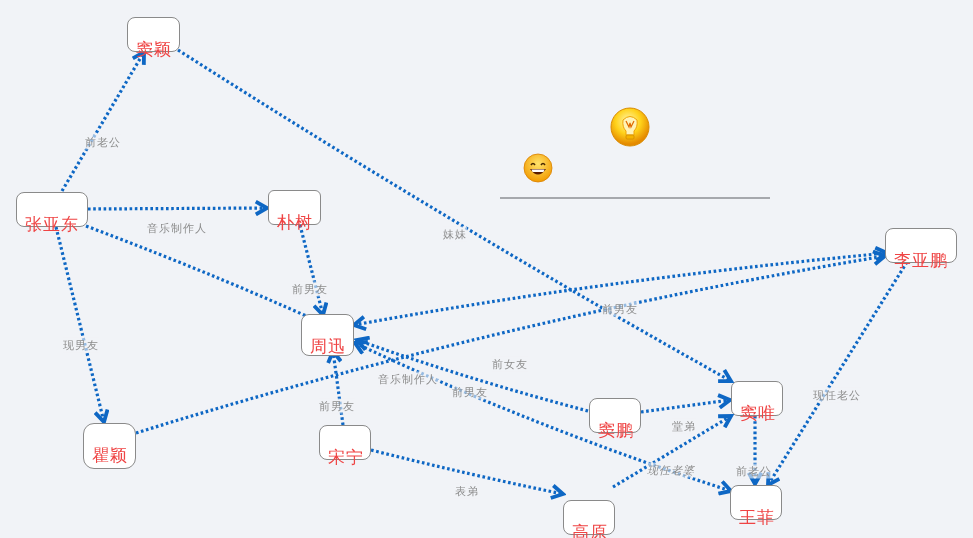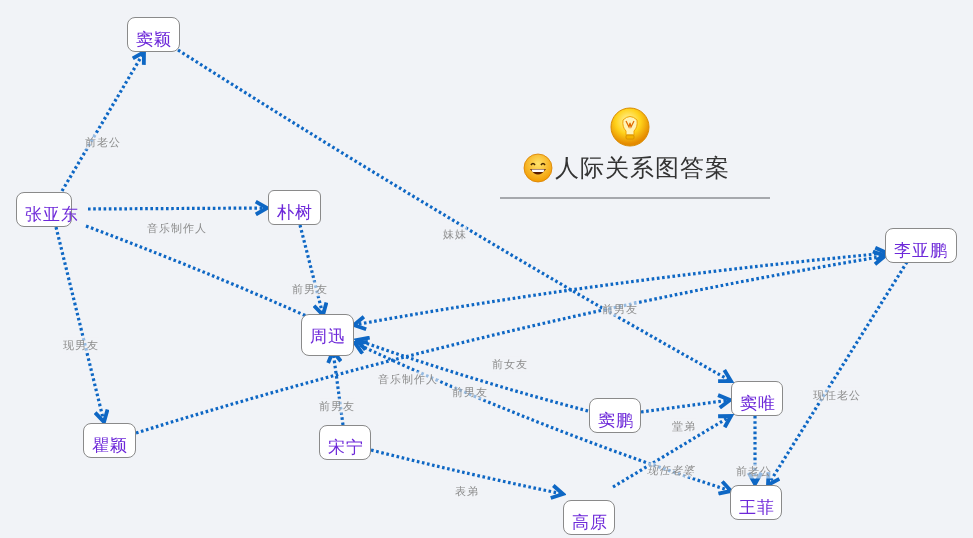--- a/index.html
+++ b/index.html
@@ -8,25 +8,25 @@
     background: #f1f3f7;
     font-family: "DejaVu Serif", "Liberation Serif", serif;
     position: relative;
   }
   #canvas { position: absolute; left: 0; top: 0; width: 973px; height: 538px; }
   .node {
     position: absolute;
     background: #ffffff;
     border: 1px solid #8a8a8a;
     border-radius: 8px;
-    color: #6d28d9;
+    color: #ef4444;
     font-size: 17px;
     line-height: 32px;
     height: 32px;
-    padding: 4px 8px;
+    padding: 14px 8px;
     box-sizing: border-box;
     text-align: center;
     white-space: nowrap;
     letter-spacing: 1px;
   }
   .edge-label {
     position: absolute;
     font-size: 11px;
     color: #8c8c8c;
     white-space: nowrap;
@@ -97,24 +97,24 @@
 <div class="edge-label" style="left:408px;top:359px;">音乐制作人</div>
 <div class="edge-label" style="left:337px;top:386px;">前男友</div>
 <div class="edge-label" style="left:470px;top:372px;">前男友</div>
 <div class="edge-label" style="left:684px;top:406px;">堂弟</div>
 <div class="edge-label" style="left:671px;top:450px;font-style:italic;">现任老婆</div>
 <div class="edge-label" style="left:467px;top:471px;">表弟</div>
 <div class="edge-label" style="left:754px;top:451px;">前老公</div>
 <div class="edge-label" style="left:837px;top:375px;">现任老公</div>
 
 <div class="node" style="left:127px;top:17px;width:53px;height:35px;line-height:35px;">窦颖</div>
-<div class="node" style="left:16px;top:192px;width:56px;height:35px;line-height:35px;">张亚东</div>
+<div class="node" style="left:16px;top:192px;width:72px;height:35px;line-height:35px;">张亚东</div>
 <div class="node" style="left:268px;top:190px;width:53px;height:35px;line-height:35px;border-radius:6px;">朴树</div>
 <div class="node" style="left:301px;top:314px;width:53px;height:42px;line-height:35px;">周迅</div>
-<div class="node" style="left:83px;top:423px;width:53px;height:35px;line-height:35px;">瞿颖</div>
+<div class="node" style="left:83px;top:423px;width:53px;height:46px;line-height:35px;border-radius:11px;">瞿颖</div>
 <div class="node" style="left:319px;top:425px;width:52px;height:35px;line-height:35px;">宋宁</div>
 <div class="node" style="left:885px;top:228px;width:72px;height:35px;line-height:35px;">李亚鹏</div>
 <div class="node" style="left:589px;top:398px;width:52px;height:35px;line-height:35px;">窦鹏</div>
 <div class="node" style="left:731px;top:381px;width:52px;height:35px;line-height:35px;border-radius:7px;">窦唯</div>
 <div class="node" style="left:563px;top:500px;width:52px;height:35px;line-height:35px;">高原</div>
 <div class="node" style="left:730px;top:485px;width:52px;height:35px;line-height:35px;">王菲</div>
 
 <div id="title-block">
   <svg id="bulb-icon" viewBox="0 0 40 40">
     <defs>
@@ -136,16 +136,15 @@
           <stop offset="0%" stop-color="#ffe36b"></stop>
           <stop offset="100%" stop-color="#f29b00"></stop>
         </radialGradient>
       </defs>
       <circle cx="15" cy="15" r="14" fill="url(#smGrad)" stroke="#d98000" stroke-width="0.8"></circle>
       <path d="M8,12 Q10,9 12,12" fill="none" stroke="#4a2a00" stroke-width="1.6"></path>
       <path d="M18,12 Q20,9 22,12" fill="none" stroke="#4a2a00" stroke-width="1.6"></path>
       <path d="M7,16 Q15,27 23,16 Z" fill="#5a1d00"></path>
       <path d="M8.5,16.5 L21.5,16.5 L20.5,19 L9.5,19 Z" fill="#ffffff"></path>
     </svg>
-    <span id="title-text">人际关系图答案</span>
   </div>
   <div id="title-underline"></div>
 </div>
 
 </body></html>

